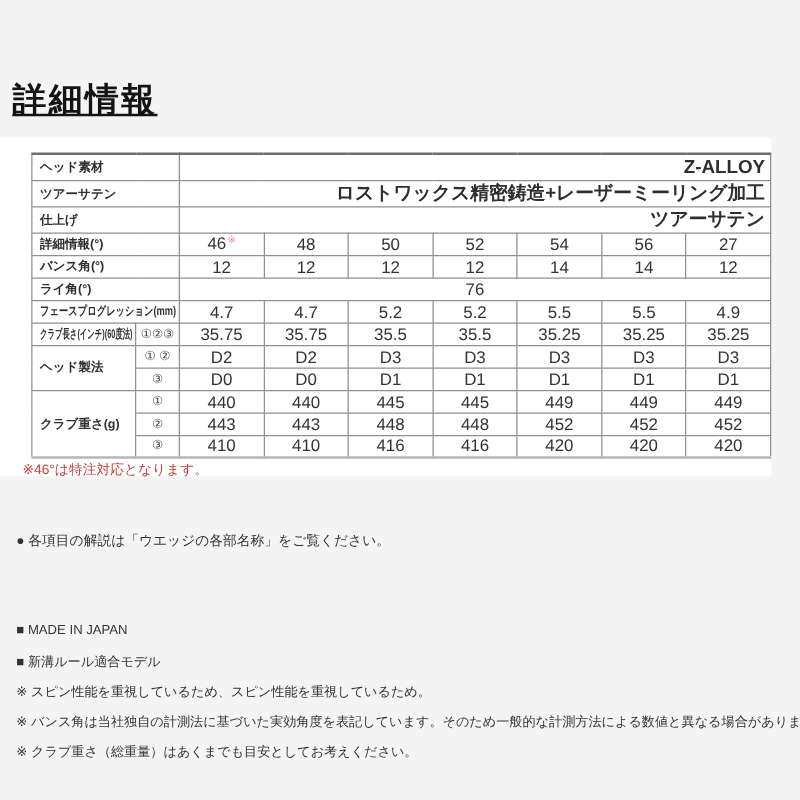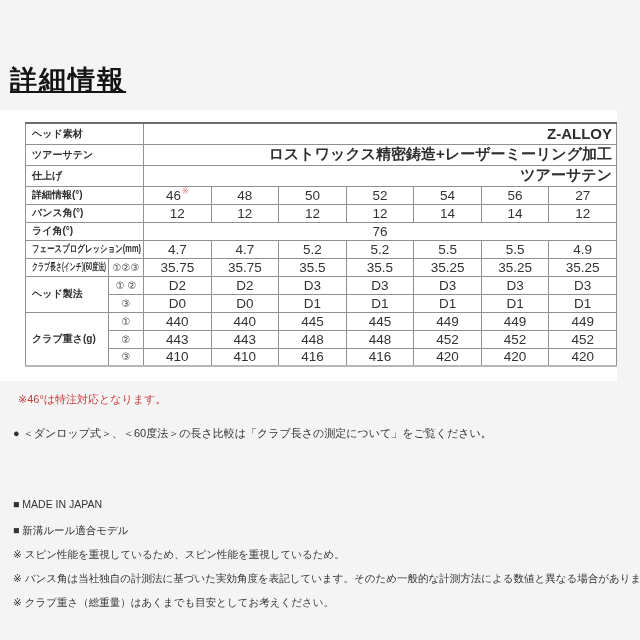--- a/index.html
+++ b/index.html
@@ -50,21 +50,21 @@
   td.num {
     text-align:center; font-size:13.5px; color:#333; padding:0;
     white-space:nowrap;
   }
   td.tval {
     text-align:right; font-size:15px; font-weight:bold; color:#2e2e2e;
     padding:0 4px 0 8px; white-space:nowrap;
   }
   sup.mark { font-size:8px; color:#e07f7f; vertical-align:super; margin-left:1px; }
   .note-special {
-    position:absolute; top:392px; left:18px;
+    position:absolute; top:368px; left:18px;
     font-size:11px; color:#c43c3c; margin:0; white-space:nowrap;text-align:right;
   }
   .bullet-group { position:absolute; top:426px; left:13px; }
   .footer-group { position:absolute; top:497px; left:13px; }
   .note-line {
     margin:0 0 14px 0; font-size:11px; color:#333;
     line-height:14px; white-space:nowrap;
   }
   .footer-group .note-line { font-size:10.5px; margin:0 0 10px 0; }
   .footer-group .note-line:first-child { margin-bottom:12px; }
@@ -198,21 +198,21 @@
           <td class="num">420</td>
           <td class="num">420</td>
         </tr>
       </tbody>
   </table>
 </div>
 
 <p class="note-special">※46°は特注対応となります。</p>
 
 <div class="bullet-group" id="bullet-group">
-    <p class="note-line"><span class="bullet">●</span><span>＜ダンロップ式＞、＜60度法＞の長さ比較は「クラブ長さの測定について」をご覧ください。</span></p>
+    <p class="note-line"><span class="bullet">●</span><span>各項目の解説は「ウエッジの各部名称」をご覧ください。</span></p>
   </div>
 
 <div class="footer-group" id="footer-group">
     <p class="note-line"><span class="bullet">■</span><span>MADE IN JAPAN</span></p>
     <p class="note-line"><span class="bullet">■</span><span>新溝ルール適合モデル</span></p>
     <p class="note-line"><span class="bullet">※</span><span>スピン性能を重視しているため、スピン性能を重視しているため。</span></p>
     <p class="note-line"><span class="bullet">※</span><span>バンス角は当社独自の計測法に基づいた実効角度を表記しています。そのため一般的な計測方法による数値と異なる場合があります。</span></p>
     <p class="note-line"><span class="bullet">※</span><span>クラブ重さ（総重量）はあくまでも目安としてお考えください。</span></p>
   </div>
 

